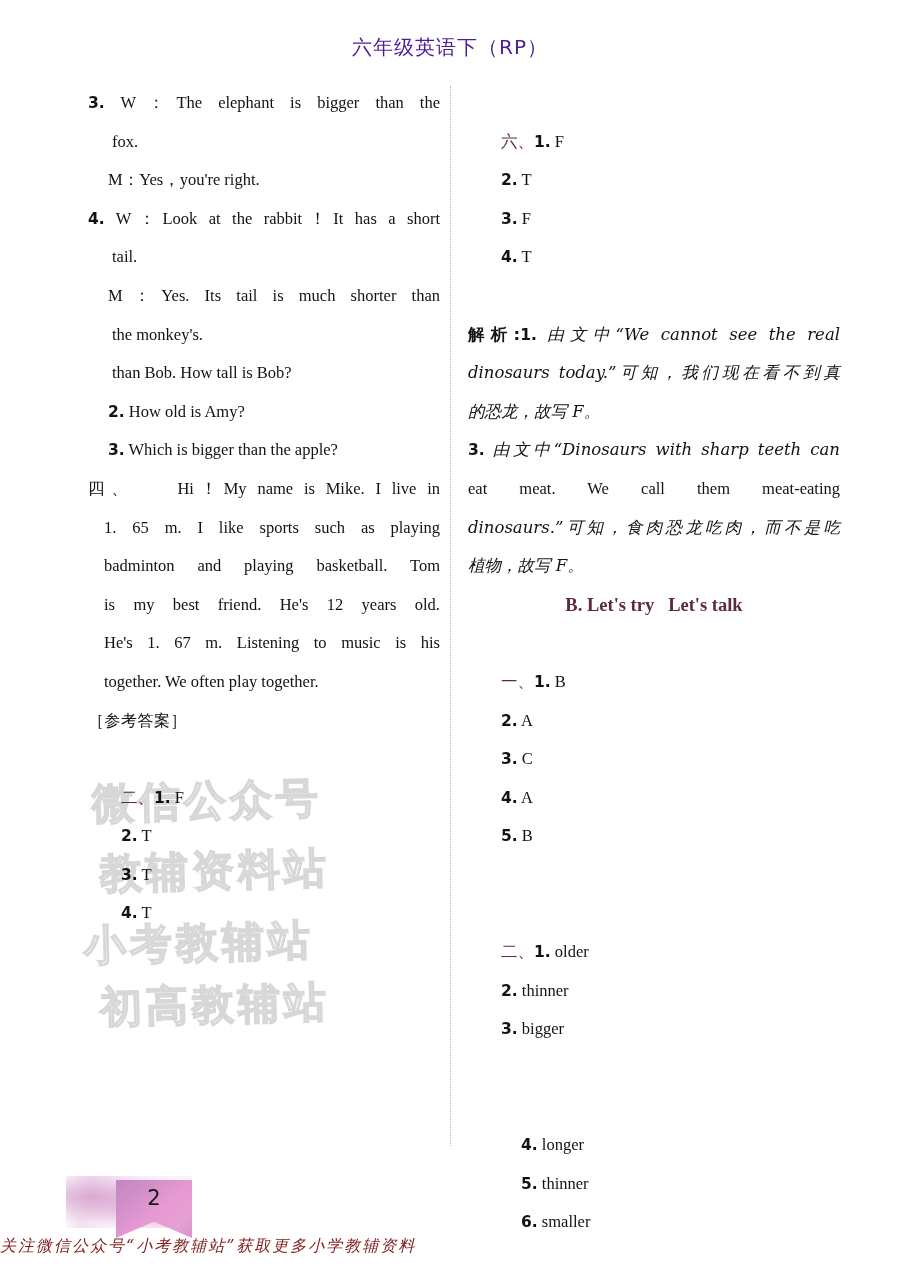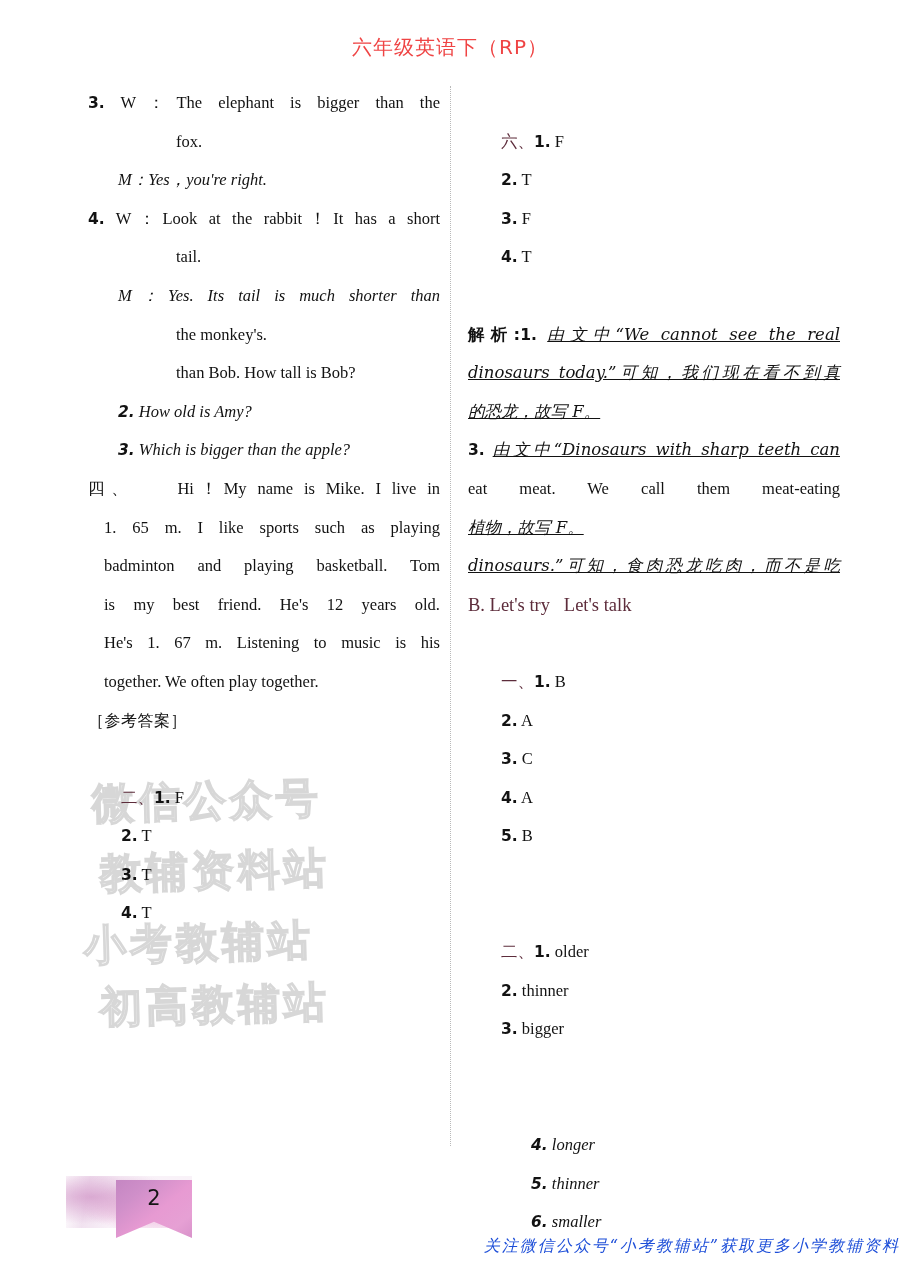--- a/index.html
+++ b/index.html
@@ -12,21 +12,21 @@
     overflow:hidden;
   }
   .page{position:absolute;inset:0;}
 
   
   .doc-header{
     position:absolute;left:0;right:0;top:34px;
     text-align:center;
     font-size:20px;
     letter-spacing:1px;
-    color:#ef4444;
+    color:#4c1d95;
     font-family:"DejaVu Sans","Liberation Sans",sans-serif;
   }
 
   
   .columns{
     position:absolute;left:0;top:84px;width:732px;height:1080px;
   }
   .col{
     position:absolute;top:0;
     font-size:16.5px;
@@ -45,45 +45,44 @@
   .line{
     white-space:pre-wrap;
     margin:0;
   }
   .just{
     text-align:justify;
     text-align-last:justify;
     text-justify:inter-word;
   }
   .ind-1{margin-left:16px;}
-  .ind-2{margin-left:30px;font-style:italic;}
-  .ind-4{margin-left:88px;}
+  .ind-2{margin-left:20px;}
+  .ind-4{margin-left:24px;}
 
   .hang{
     padding-left:46px;
     text-indent:-46px;
   }
 
   b,.b{font-weight:bold;}
   .cn{
     font-family:"DejaVu Sans","Liberation Sans",sans-serif;
   }
   .kai{
     font-family:"DejaVu Serif","Liberation Serif",serif;
     font-style:italic;
-    text-decoration:underline;
   }
   .maroon{color:#5d2c3b;}
   .num{font-weight:bold;font-family:"DejaVu Sans","Liberation Sans",sans-serif;font-size:15.5px;}
   .cnum{font-family:"DejaVu Sans","Liberation Sans",sans-serif;font-size:16.5px;}
 
   
   .sec-head{
-    text-align:left;
-    font-weight:normal;
+    text-align:center;
+    font-weight:bold;
     font-size:18.5px;
     margin:0;
     line-height:38.6px;
   }
 
   
   .answer-label{
     font-family:"DejaVu Sans","Liberation Sans",sans-serif;
     font-size:16px;
     letter-spacing:0.5px;
@@ -129,23 +128,23 @@
     display:flex;align-items:flex-start;justify-content:center;
     padding-top:6px;
     box-sizing:border-box;
     font-family:"DejaVu Sans","Liberation Sans",sans-serif;
     font-size:21px;color:#151515;
   }
 
   
   .footer{
     position:absolute;left:0;right:0;top:1236px;
-    text-align:right;
+    text-align:left;
     font-size:16px;
-    color:#1d4ed8;
+    color:#7f1d1d;
     font-family:"DejaVu Serif","Liberation Serif",serif;
     font-style:italic;
     letter-spacing:2px;
   }
 </style>
 </head>
 <body>
 
 <div class="page">
 
@@ -205,22 +204,22 @@
         <span class="num">3.</span> <span>F</span>&nbsp;
         <span class="num">4.</span> <span>T</span>
       </div>
 
       <div class="line just"><span class="cn b">解析:</span><span class="num">1.</span> <span class="kai">由文中“We cannot see the real</span></div>
       <div class="line just kai">dinosaurs today.”可知，我们现在看不到真</div>
       <div class="line kai">的恐龙，故写 F。</div>
 
       <div class="line just"><span class="num">3.</span> <span class="kai">由文中“Dinosaurs with sharp teeth can</span></div>
       <div class="line just">eat meat. We call them meat-eating</div>
+      <div class="line just kai">dinosaurs.”可知，食肉恐龙吃肉，而不是吃</div>
       <div class="line kai">植物，故写 F。</div>
-      <div class="line just kai">dinosaurs.”可知，食肉恐龙吃肉，而不是吃</div>
 
       <div class="sec-head">
         <span class="maroon">B. Let's try</span>&nbsp;&nbsp;&nbsp;<span class="maroon">Let's talk</span>
       </div>
 
       <div class="line">
         <span class="cnum maroon">一、</span><span class="num">1.</span> <span>B</span>&nbsp;
         <span class="num">2.</span> <span>A</span>&nbsp;
         <span class="num">3.</span> <span>C</span>&nbsp;
         <span class="num">4.</span> <span>A</span>&nbsp;

